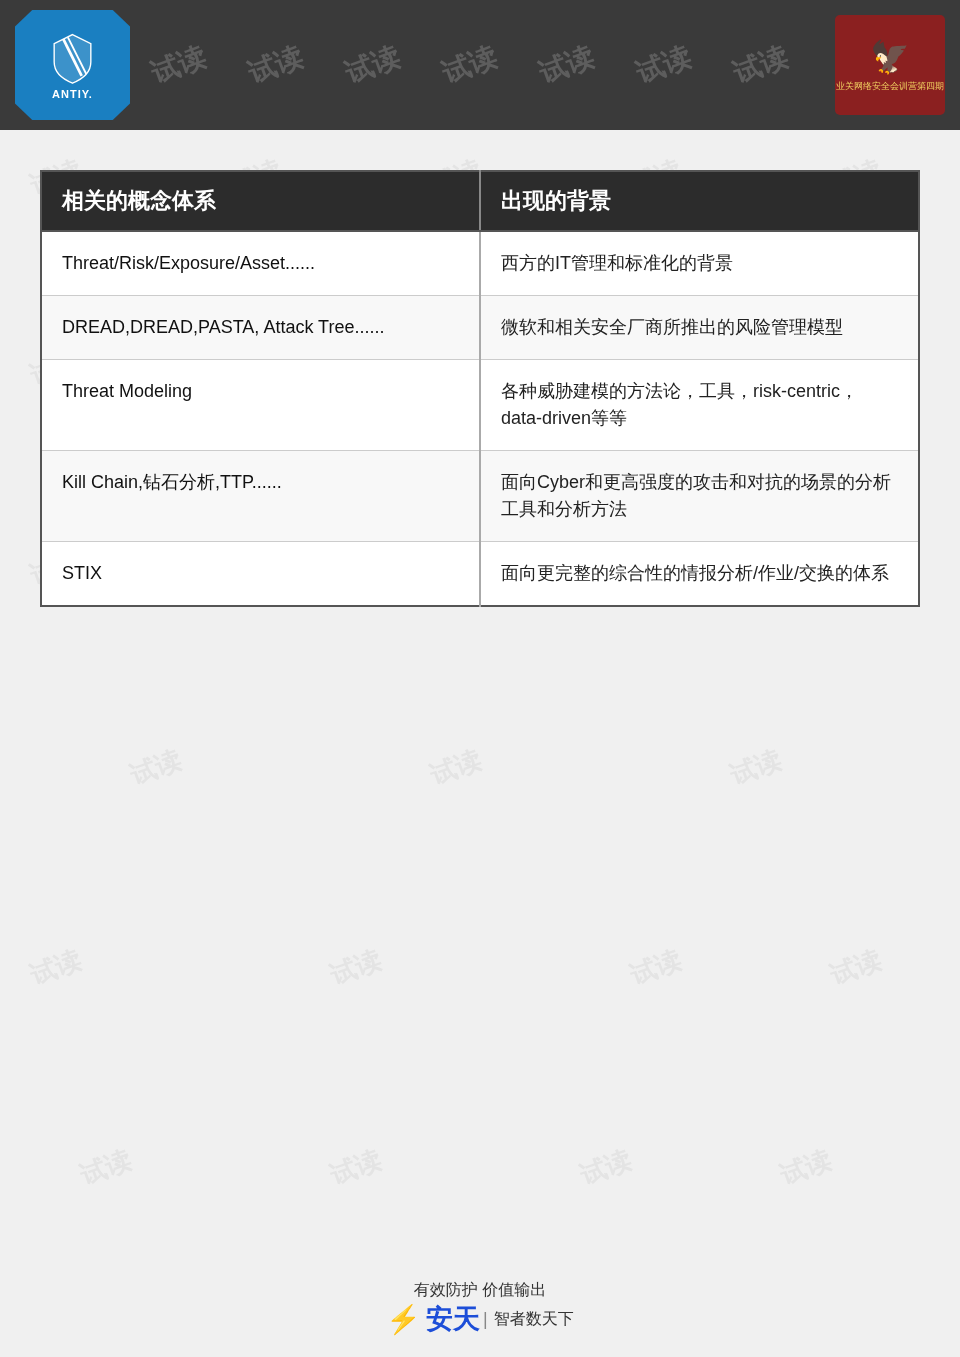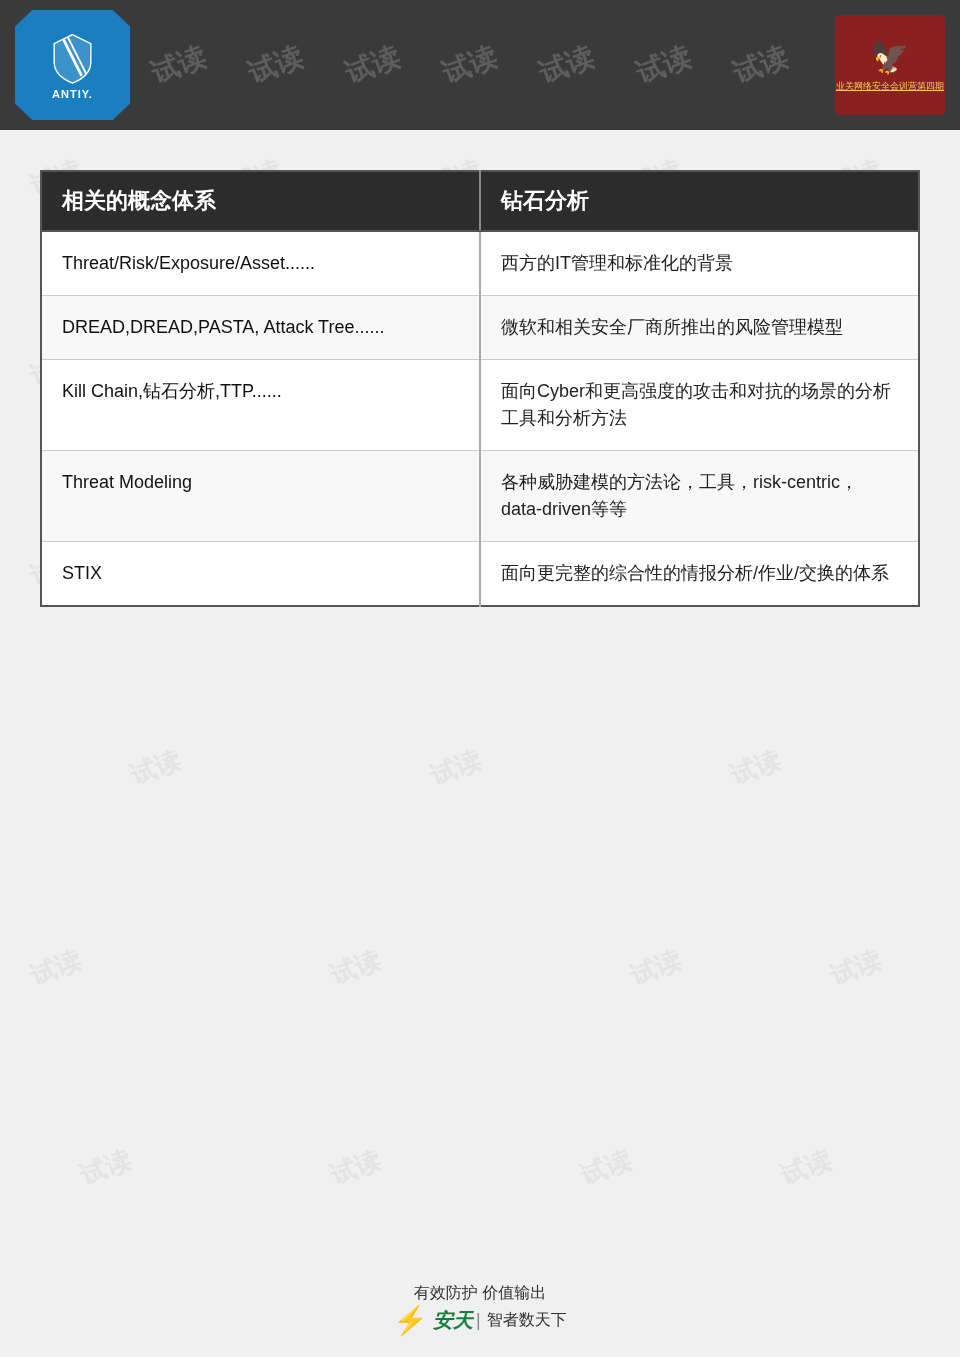--- a/index.html
+++ b/index.html
@@ -86,21 +86,20 @@
       font-size: 32px;
       color: #e8c84a;
     }
 
     .header-badge-text {
       color: #f0d060;
       font-size: 9px;
       text-align: center;
       margin-top: 4px;
       line-height: 1.4;
-      text-decoration: underline;
     }
 
     
     .body-watermarks {
       position: absolute;
       top: 130px;
       left: 0; right: 0; bottom: 0;
       pointer-events: none;
       z-index: 1;
     }
@@ -195,24 +194,23 @@
       align-items: center;
     }
 
     .footer-logo-icon {
       font-size: 28px;
       color: #1a7fc1;
       margin-right: 5px;
     }
 
     .footer-logo-text {
-      font-size: 20px;
-      font-weight: bold;
-      color: #15803d;
-      font-style: italic;
+      font-size: 27px;
+      font-weight: bold;
+      color: #1d4ed8;
     }
 
     .footer-logo-sub {
       font-size: 16px;
       color: #333;
       margin-left: 3px;
     }
   </style>
 </head>
 <body>
@@ -271,39 +269,39 @@
   <span class="bwm" style="top:1020px; left:330px;">试读</span>
   <span class="bwm" style="top:1020px; left:580px;">试读</span>
   <span class="bwm" style="top:1020px; left:780px;">试读</span>
 </div>
 
 <div class="main">
   <table class="content-table">
     <thead>
       <tr>
         <th class="col-left">相关的概念体系</th>
-        <th class="col-right">钻石分析</th>
+        <th class="col-right">出现的背景</th>
       </tr>
     </thead>
     <tbody id="table-body">
     <tr>
           <td class="col-left">Threat/Risk/Exposure/Asset......</td>
           <td class="col-right">西方的IT管理和标准化的背景</td>
         </tr>
         <tr>
           <td class="col-left">DREAD,DREAD,PASTA, Attack Tree......</td>
           <td class="col-right">微软和相关安全厂商所推出的风险管理模型</td>
         </tr>
         <tr>
+          <td class="col-left">Threat Modeling</td>
+          <td class="col-right">各种威胁建模的方法论，工具，risk-centric，data-driven等等</td>
+        </tr>
+        <tr>
           <td class="col-left">Kill Chain,钻石分析,TTP......</td>
           <td class="col-right">面向Cyber和更高强度的攻击和对抗的场景的分析工具和分析方法</td>
-        </tr>
-        <tr>
-          <td class="col-left">Threat Modeling</td>
-          <td class="col-right">各种威胁建模的方法论，工具，risk-centric，data-driven等等</td>
         </tr>
         <tr>
           <td class="col-left">STIX</td>
           <td class="col-right">面向更完整的综合性的情报分析/作业/交换的体系</td>
         </tr>
       </tbody>
   </table>
 </div>
 
 <div class="footer">

